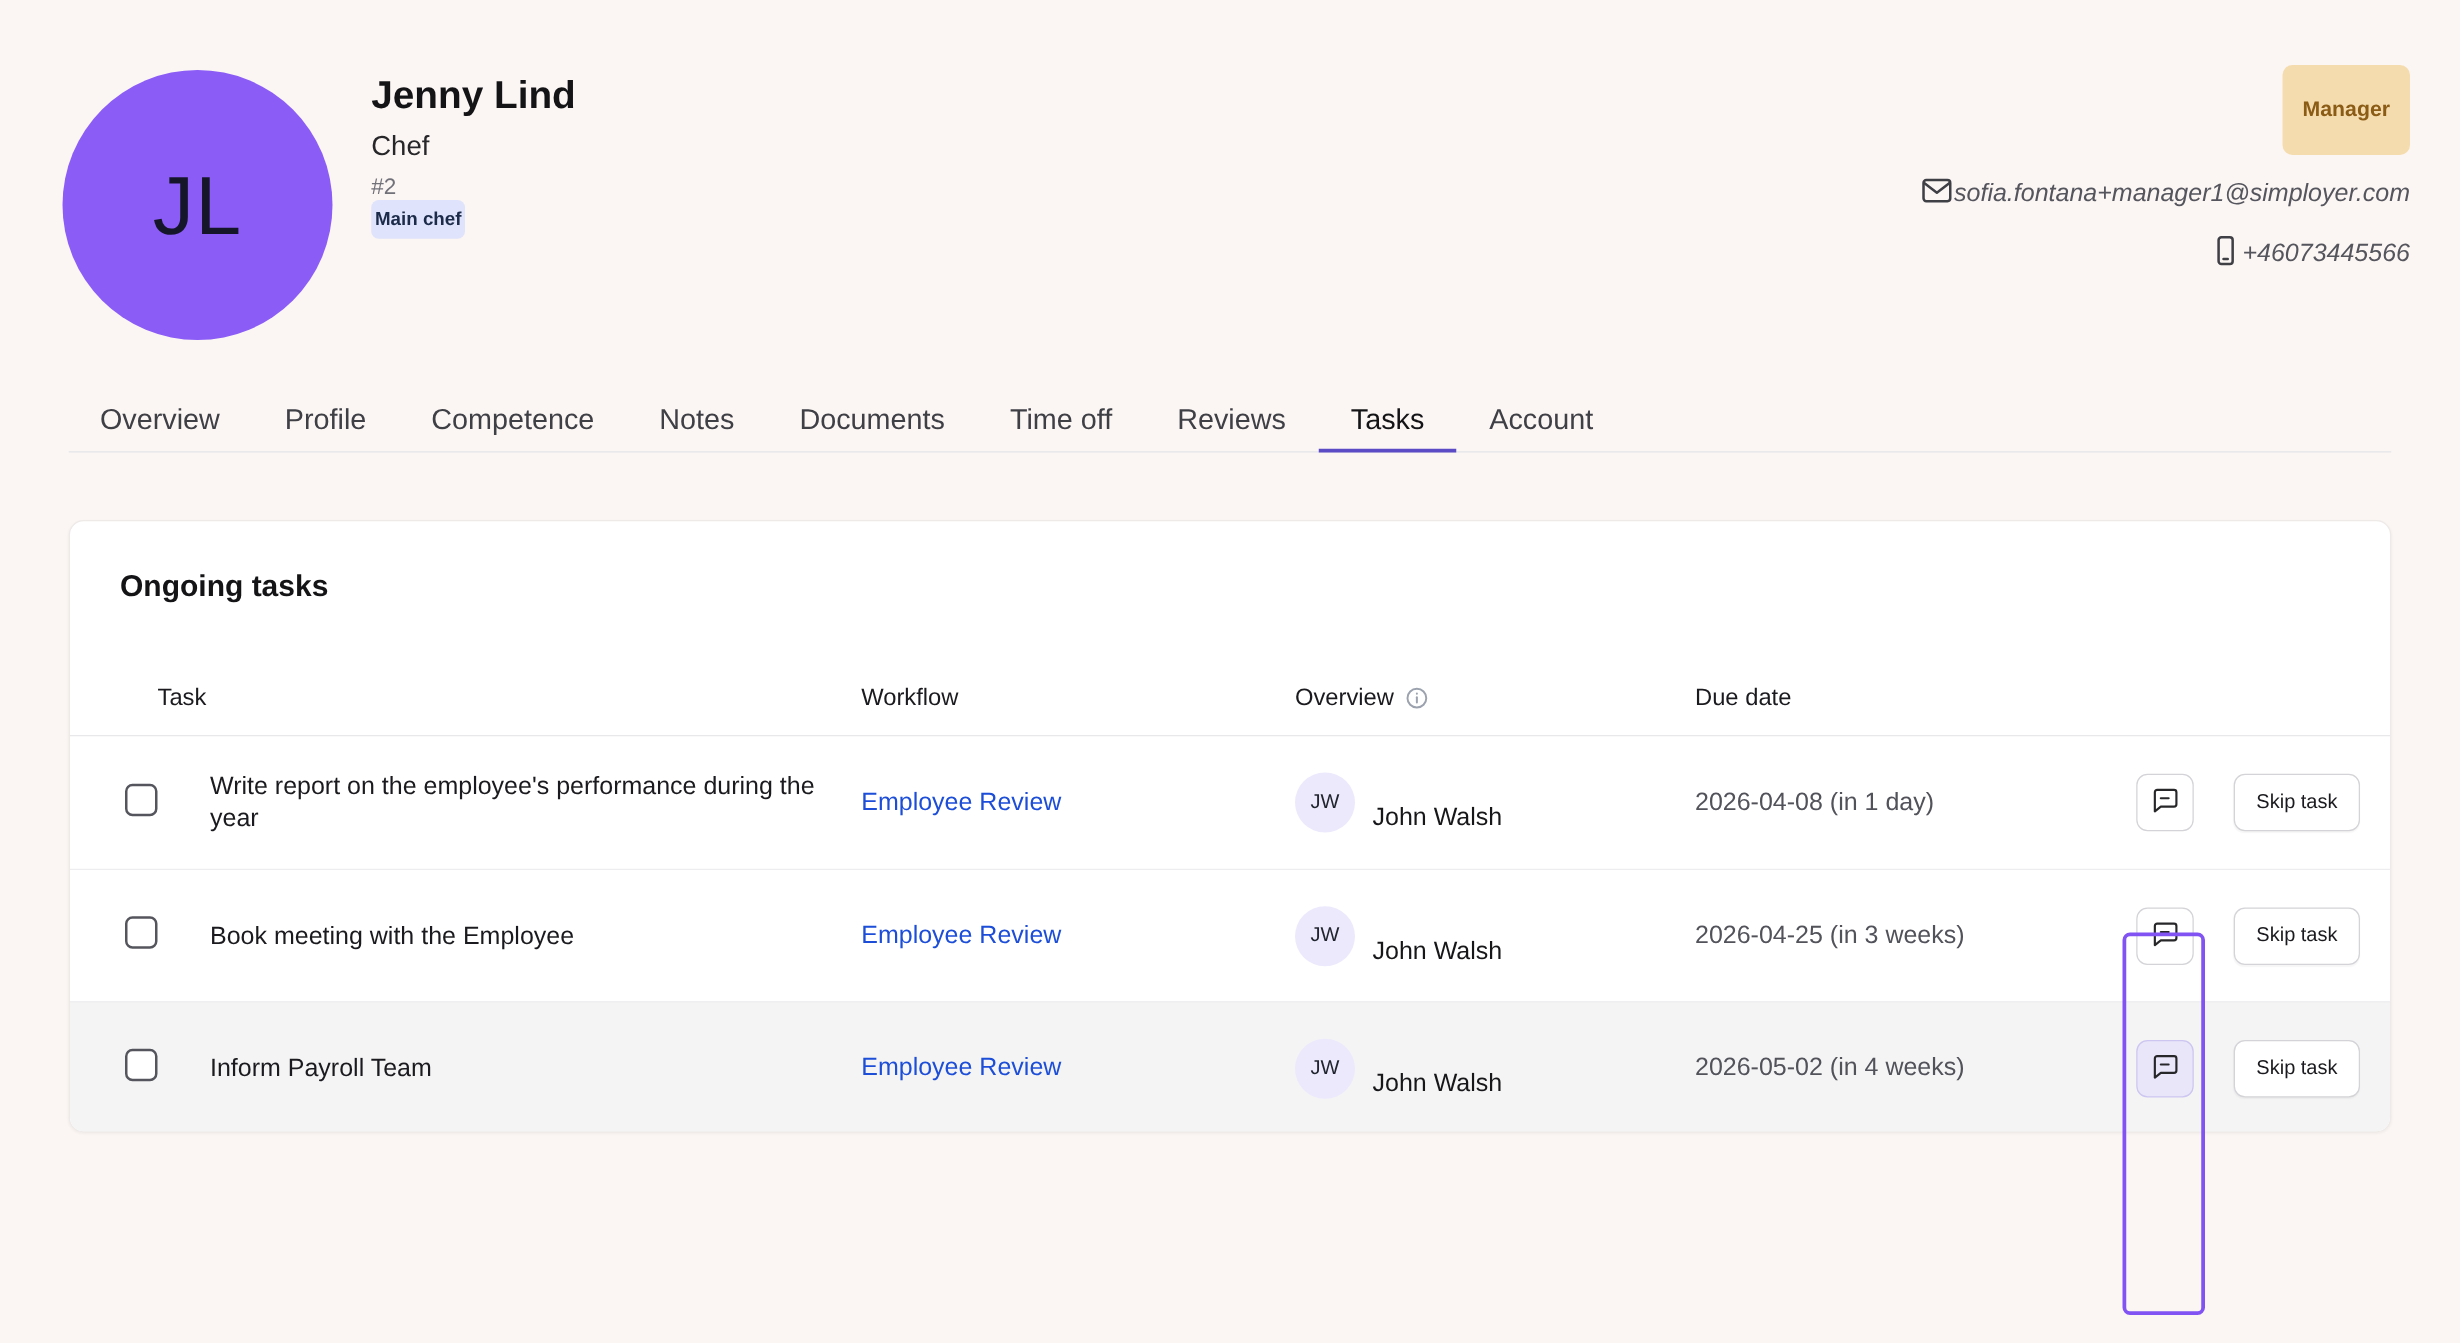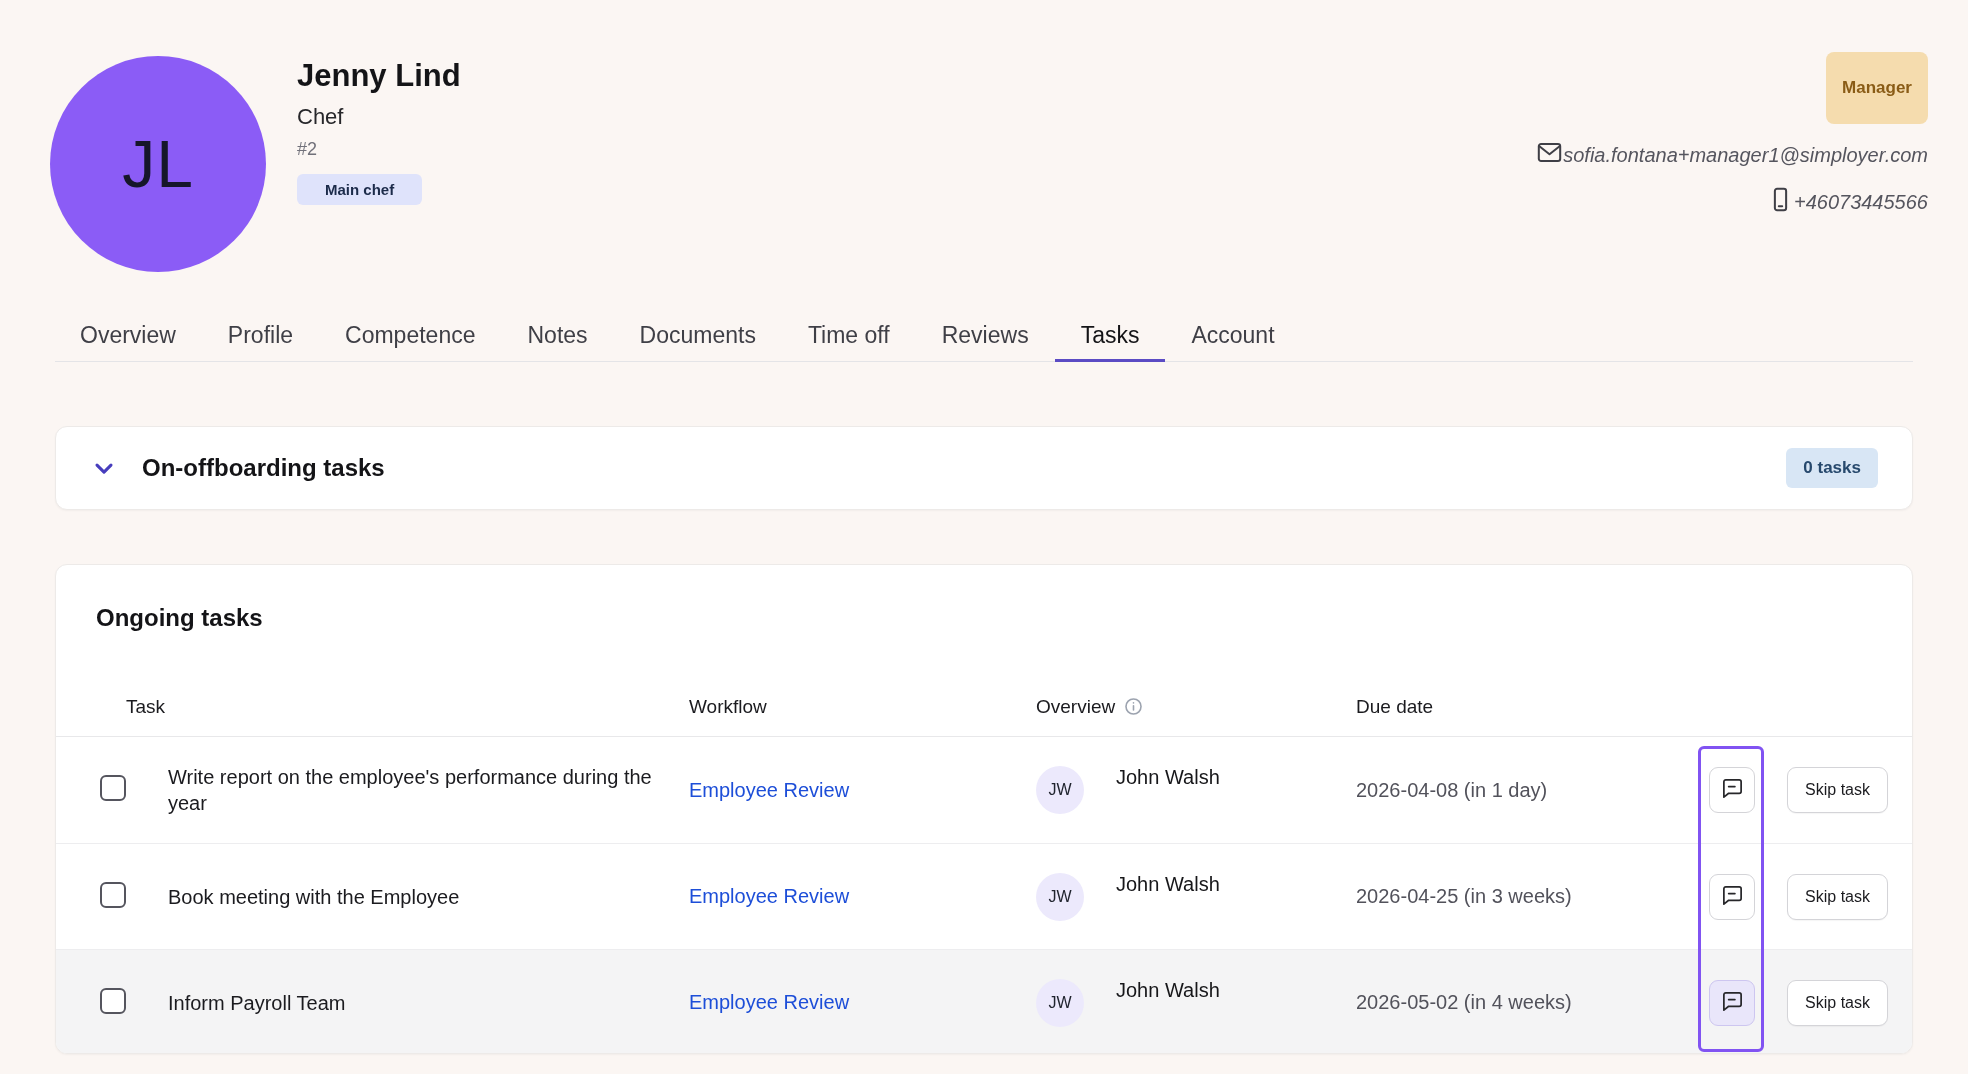--- a/index.html
+++ b/index.html
@@ -16,22 +16,22 @@
   .avatar-lg {
     position:absolute; left:50px; top:56px; width:216px; height:216px;
     border-radius:50%; background:#8b5cf6; display:flex; align-items:center; justify-content:center;
     font-size:66px; color:#16162a; letter-spacing:1px;
   }
   .id-block { position:absolute; left:297px; top:58px; }
   .emp-name-lg { font-size:31px; font-weight:700; color:#141417; }
   .job-title { font-size:22px; color:#27272a; margin-top:10px; }
   .emp-number { font-size:18px; color:#71717a; margin-top:9px; }
   .tag {
-    display:inline-block; margin-top:14px; background:#dfe3fb; color:#1c2b4a;
-    font-size:15px; font-weight:600; padding:7px 28px; border-radius:6px;
+    display:inline-block; background:#dfe3fb; color:#1c2b4a;
+    font-size:15px; font-weight:600; padding:7px 3px; border-radius:6px;
   }
   .contact-block {
     position:absolute; right:40px; top:52px;
     display:flex; flex-direction:column; align-items:flex-end; gap:15px;
   }
   .role-badge {
     background:#f5dcae; color:#8a5c16; font-size:17px; font-weight:700;
     padding:26px 16px; border-radius:8px;
   }
   .contact-row { display:flex; align-items:center; font-size:20px; color:#55555e;font-style:italic; }
@@ -84,21 +84,21 @@
   .brow { height:106px; }
   .brow + .brow { border-top:1px solid #ededef; }
   .brow.alt { background:#f4f4f5; }
 
   .checkbox {
     display:inline-block; width:26px; height:26px; border:2px solid #55555e;
     border-radius:6px; background:#fff; cursor:pointer;
   }
   .task-text { font-size:20px; color:#1b1b1f; line-height:26px; padding-right:30px; }
   .cell-wf { font-size:20px; color:#1d4ed8; }
-  .cell-emp { display:flex; align-items:flex-start; gap:32px; }
+  .cell-emp { display:flex; align-items:flex-end; gap:14px; }
   .avatar-sm {
     width:48px; height:48px; border-radius:50%; background:#ece9fc; color:#20242e;
     display:flex; align-items:center; justify-content:center; font-size:16px; font-weight:500;
   }
   .emp-name { font-size:20px; color:#17171a; font-weight:500; }
   .cell-due { font-size:20px; color:#52525b; }
   .cell-center { display:flex; justify-content:center; }
   .cell-right { display:flex; justify-content:flex-end; }
 
   .icon-btn {
@@ -161,31 +161,20 @@
     <div class="tab">Profile</div>
     <div class="tab">Competence</div>
     <div class="tab">Notes</div>
     <div class="tab">Documents</div>
     <div class="tab">Time off</div>
     <div class="tab">Reviews</div>
     <div class="tab active">Tasks</div>
     <div class="tab">Account</div>
   </nav>
 
-  <section class="collapse-card">
-    <div class="collapse-left">
-      <span class="chev">
-        <svg width="28" height="28" viewBox="0 0 24 24" fill="none" stroke="#473dbd" stroke-width="2.6" stroke-linecap="round" stroke-linejoin="round">
-            <path d="M6 9.5l6 6 6-6"></path>
-          </svg>
-      </span>
-      <h2 class="section-title">On-offboarding tasks</h2>
-    </div>
-    <span class="count-badge">0 tasks</span>
-  </section>
 
   <section class="task-card">
     <h2 class="card-title">Ongoing tasks</h2>
 
     <div class="trow thead">
       <div class="th th-task">Task</div>
       <div class="th">Workflow</div>
       <div class="th th-emp">
         <span>Overview</span>
         <span class="info-icon">

